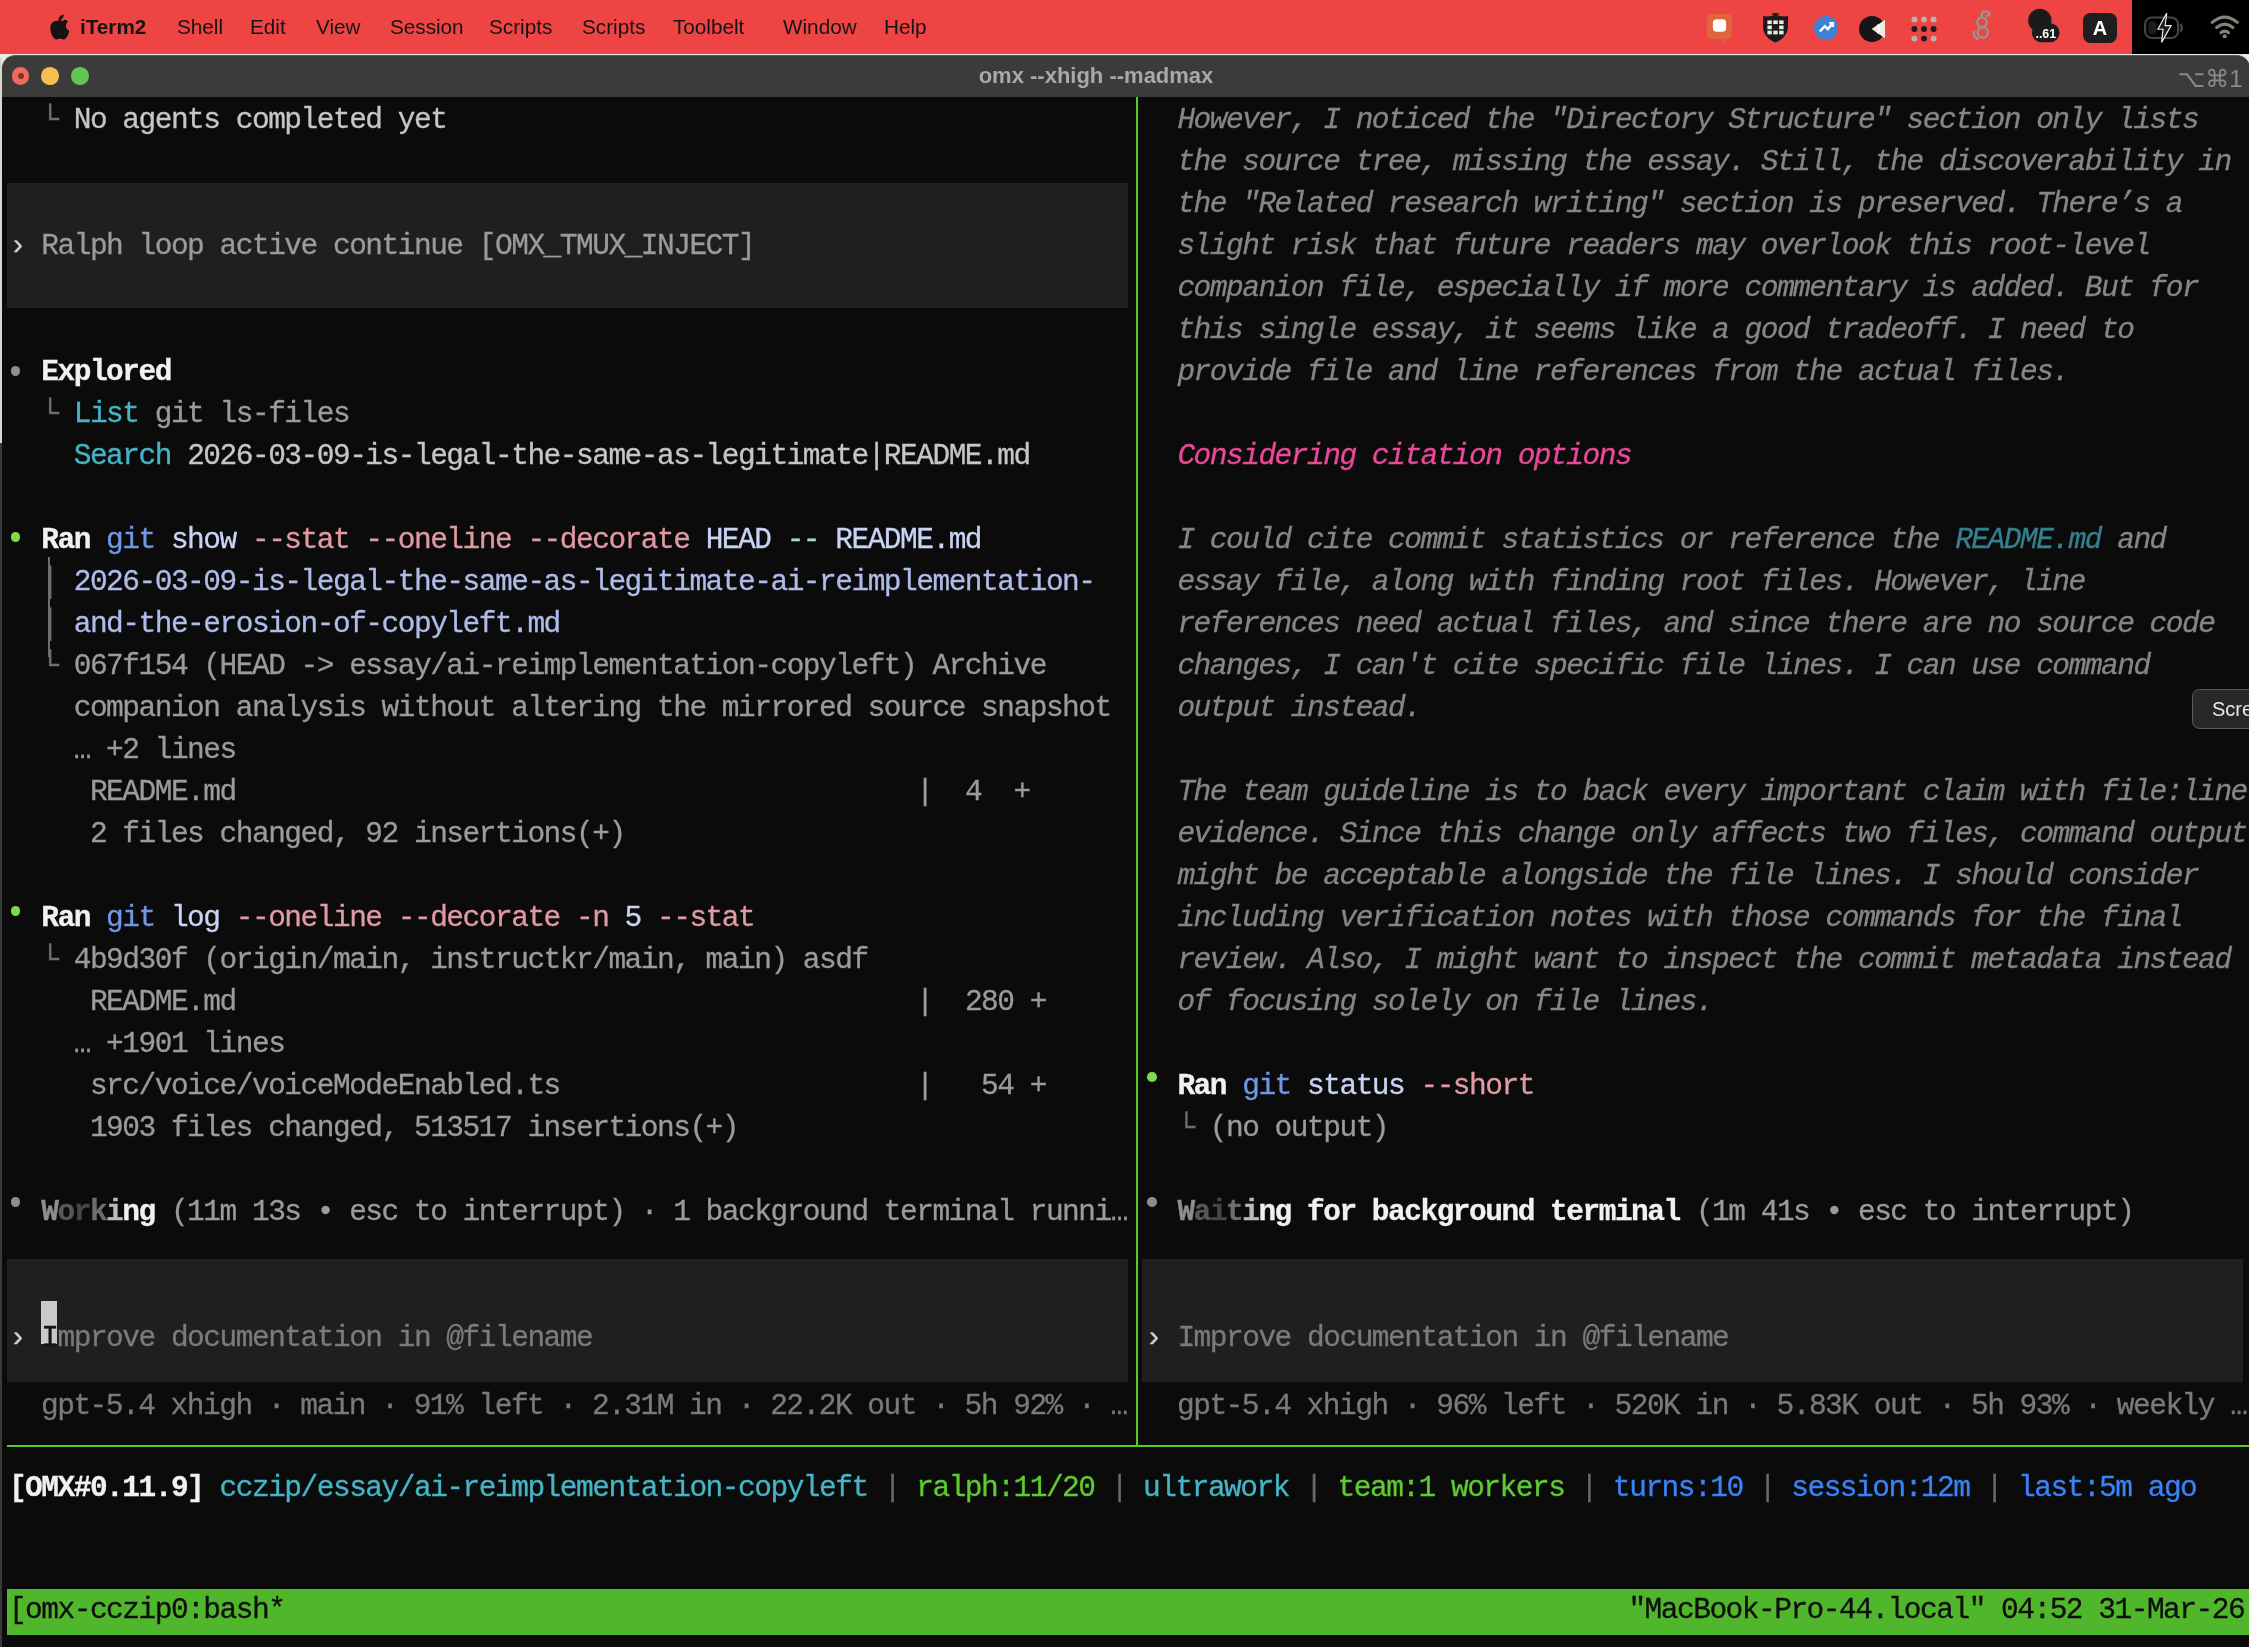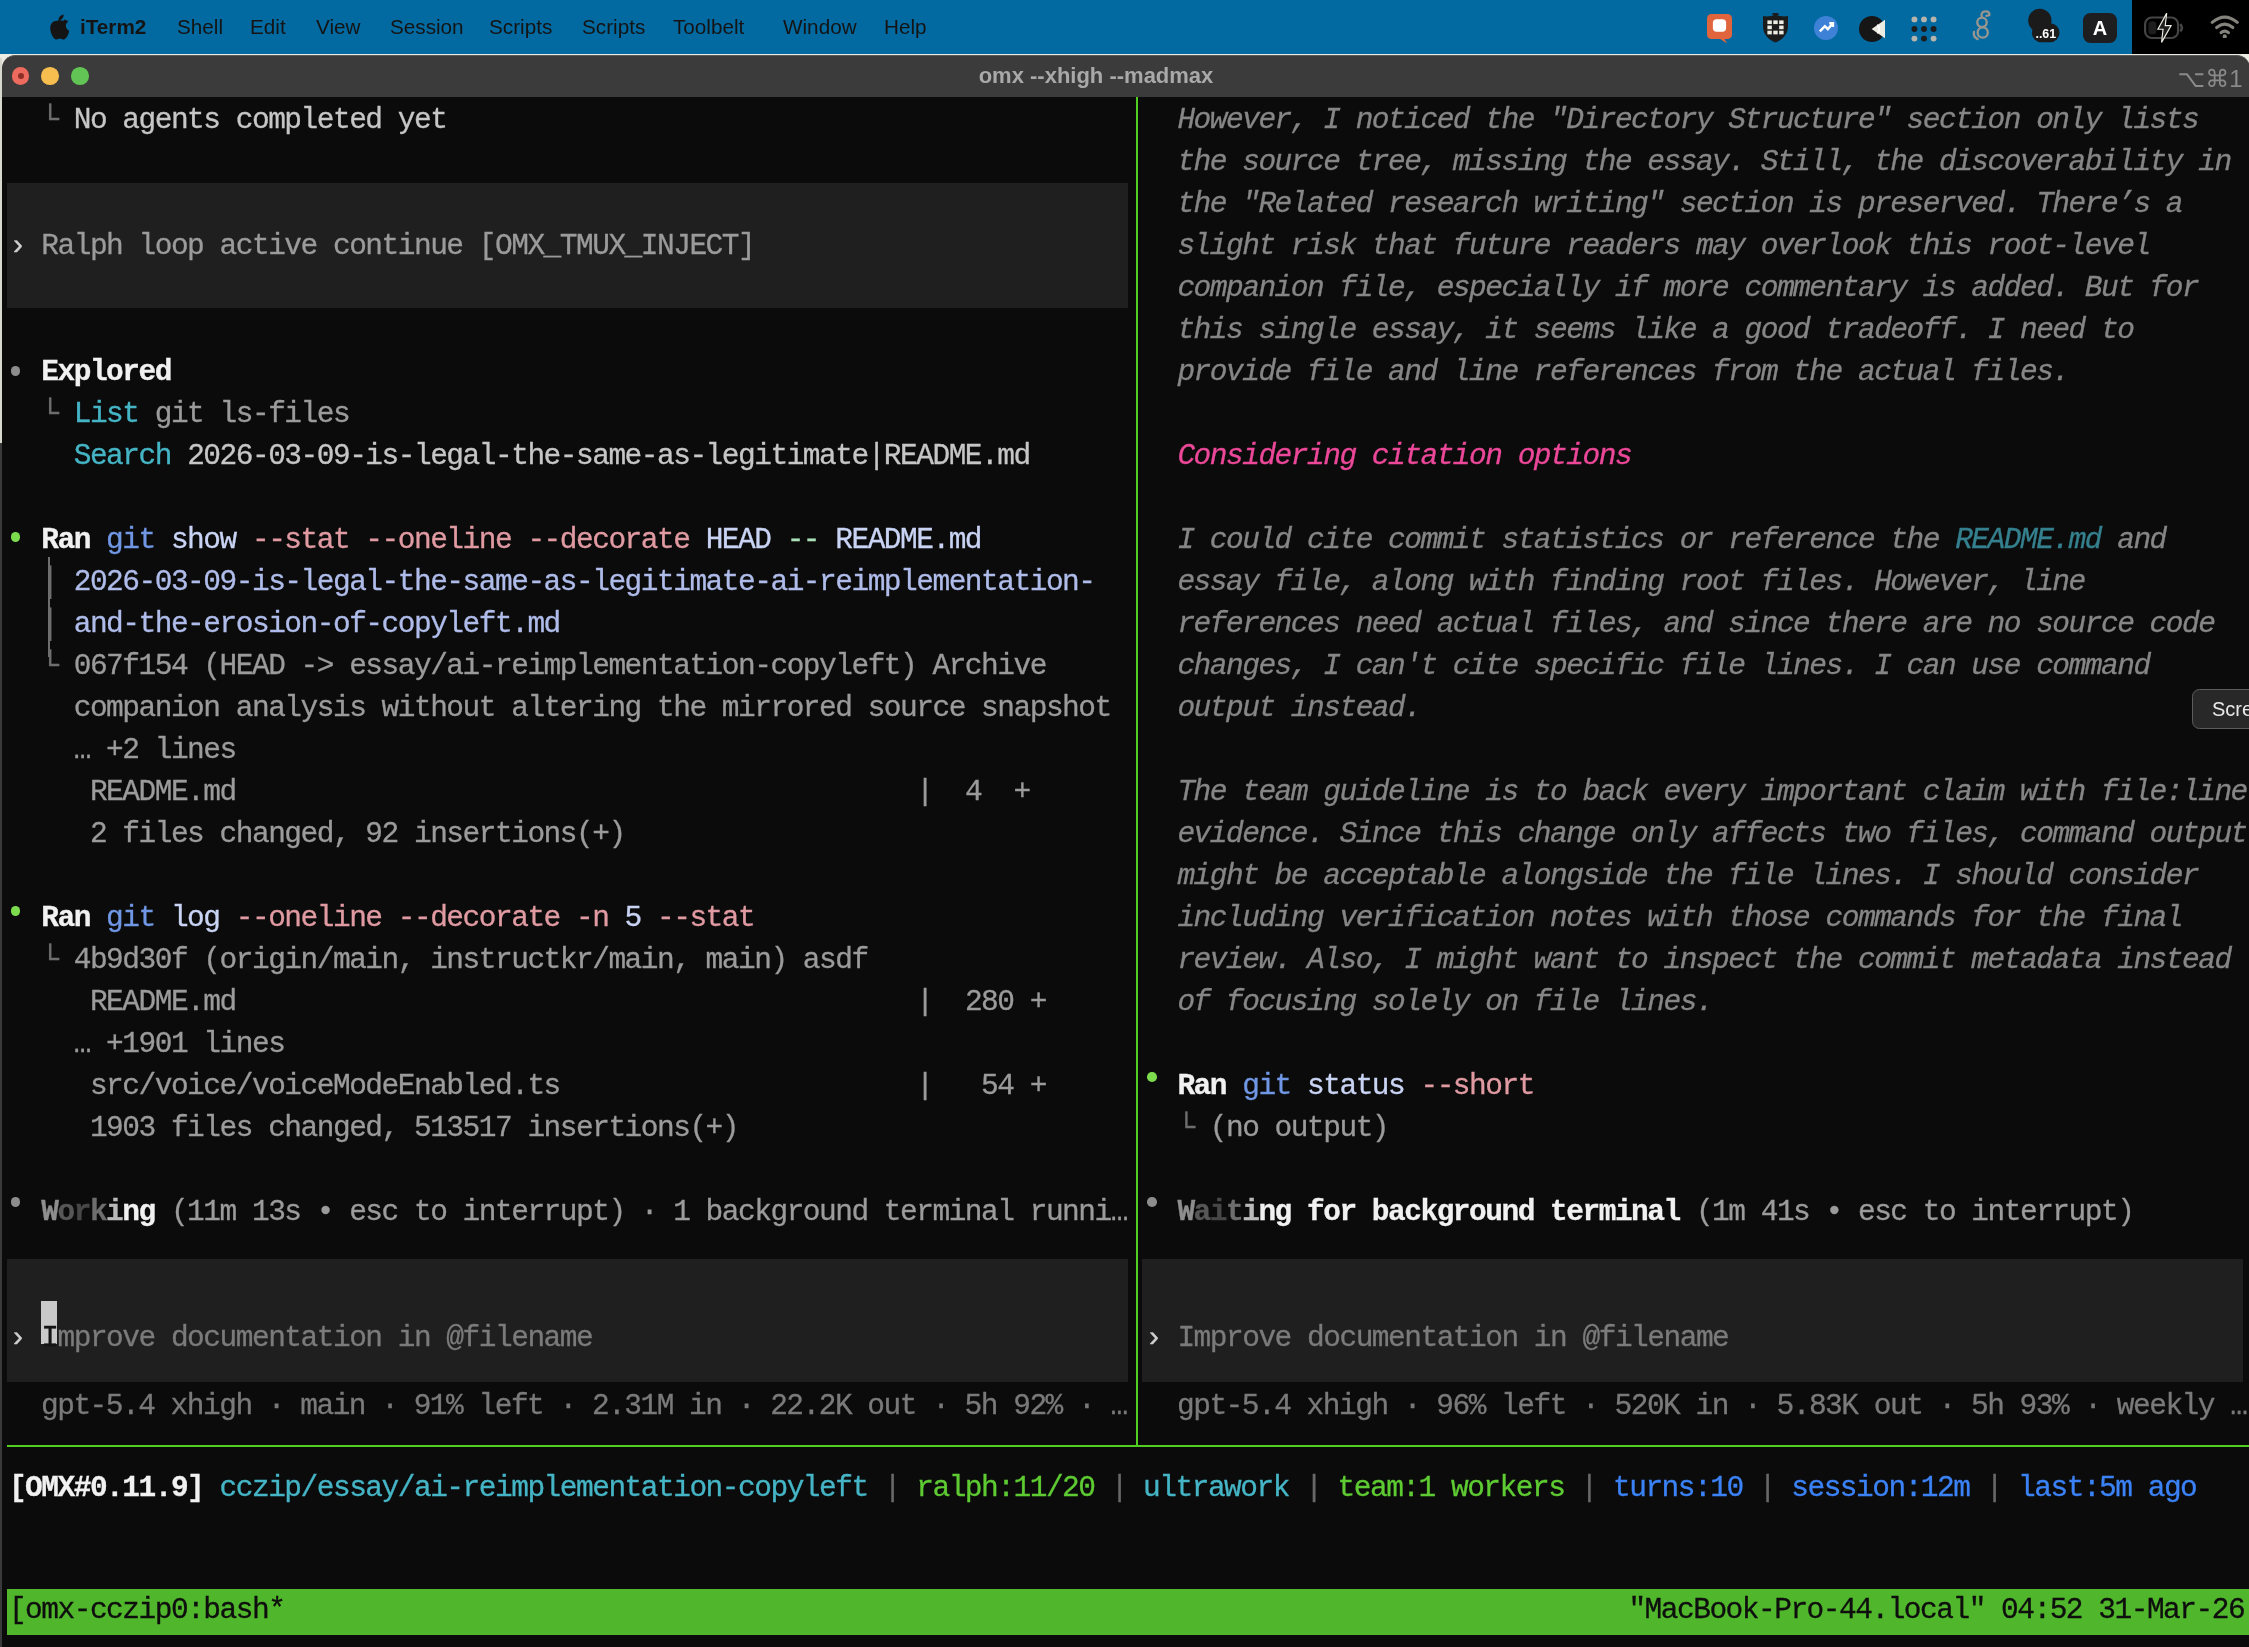--- a/index.html
+++ b/index.html
@@ -29,21 +29,21 @@
 .inp{ color:#7B7B7B; }
 .gpt{ color:#7A7A7A; }
 .pi { color:#686868; }
 .og { color:#5ECB33; }
 .od { color:#3b82f6; }
 .curtxt{ color:#141414; }
 .aa { transform:translateZ(0); }
 </style></head>
 <body>
 
-<div class="aa" style="position:absolute;left:0;top:0;width:2132px;height:54px;background:#0369a1;color:#141414;font-size:20.7px;">
+<div class="aa" style="position:absolute;left:0;top:0;width:2132px;height:54px;background:#ef4444;color:#141414;font-size:20.7px;">
   <svg style="position:absolute;left:49px;top:14px" width="21.4" height="26" viewBox="0 0 17 20">
     <path fill="#141414" d="M11.7 5.2c-1 0-2.2-.7-3.1-.7-.9 0-2.1.7-3 .7C3.3 5.2 1 7.2 1 11c0 4.3 3 9 4.8 9 .8 0 1.8-.8 2.8-.8 1 0 1.9.8 2.8.8 1.9 0 4.6-4.6 4.6-7.1-1.8-1-2.6-2.2-2.6-3.9 0-1.5.8-2.7 1.9-3.4-.8-.9-2.3-1.4-3.6-1.4z"></path>
     <path fill="#141414" d="M11.6 0c.2 1.2-.3 2.4-1 3.2-.7.9-1.9 1.6-3 1.5-.2-1.1.4-2.3 1-3C9.4.8 10.6.1 11.6 0z"></path>
   </svg>
   <span class="aa" style="position:absolute;left:80px;top:0;line-height:54px;font-weight:bold;">iTerm2</span>
     <span class="aa" style="position:absolute;left:177px;top:0;line-height:54px;">Shell</span>
     <span class="aa" style="position:absolute;left:250px;top:0;line-height:54px;">Edit</span>
     <span class="aa" style="position:absolute;left:316px;top:0;line-height:54px;">View</span>
     <span class="aa" style="position:absolute;left:390px;top:0;line-height:54px;">Session</span>
     <span class="aa" style="position:absolute;left:489px;top:0;line-height:54px;">Scripts</span>

